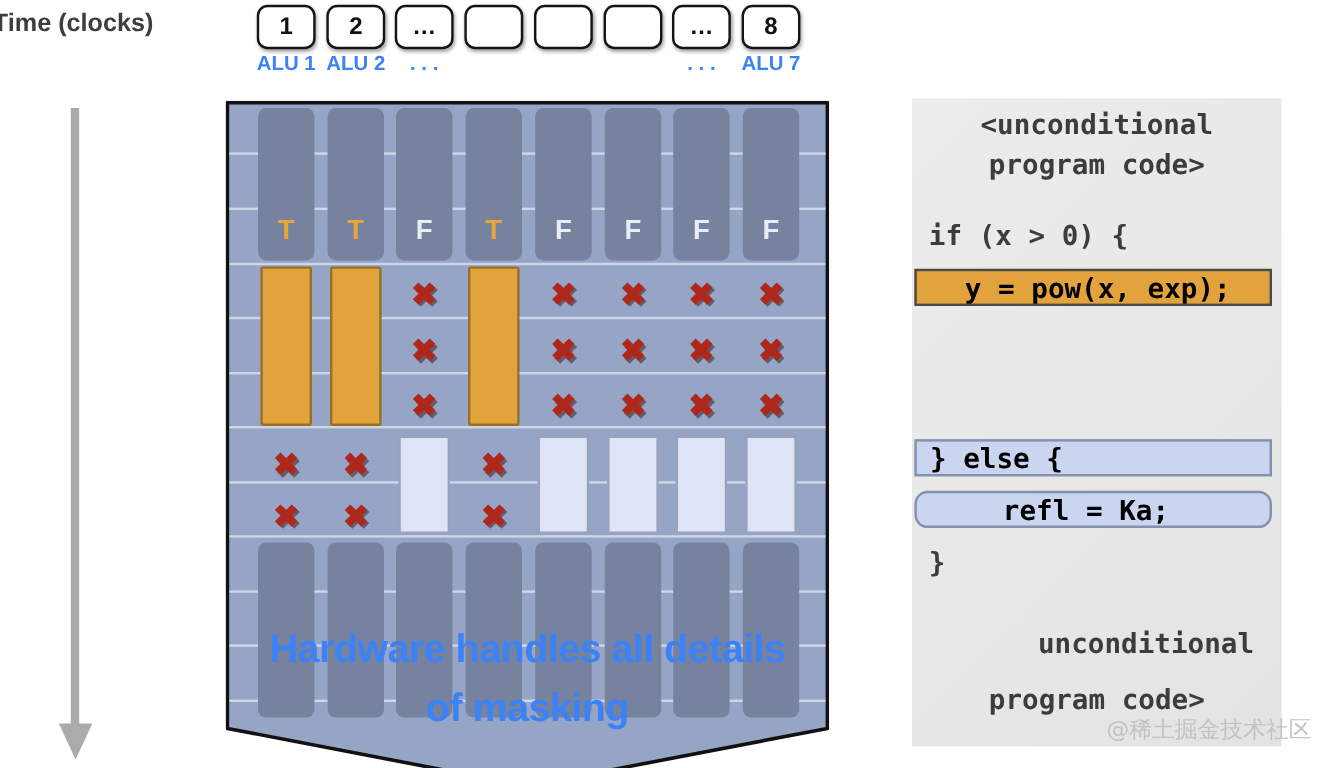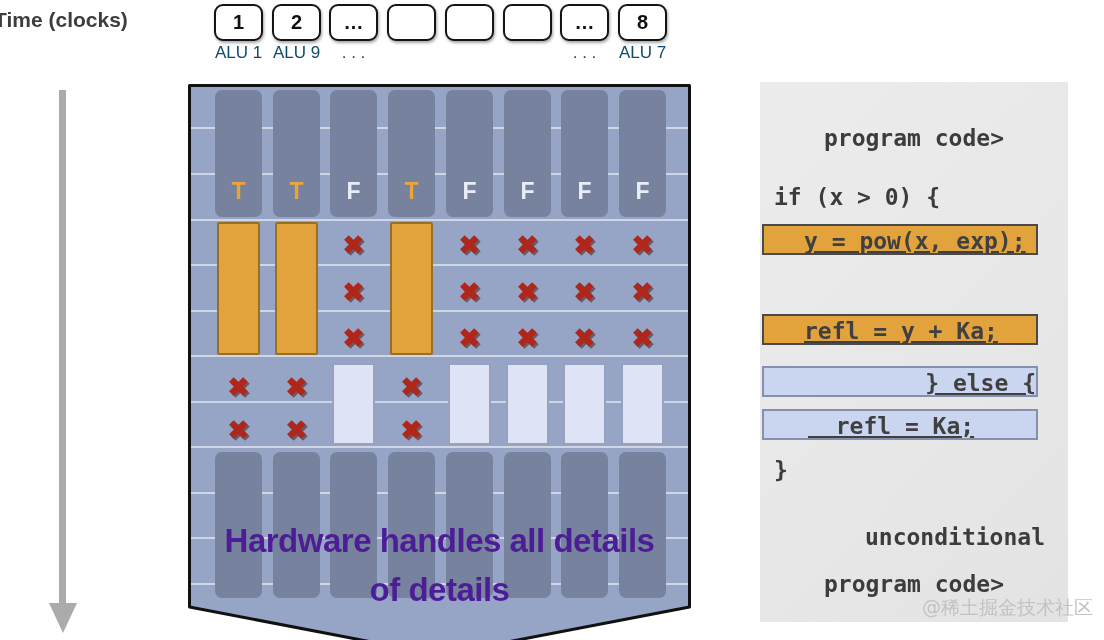--- a/index.html
+++ b/index.html
@@ -21,21 +21,21 @@
   
   #alu-row{position:absolute;left:188px;top:4px;width:503px;height:60px;}
   .alu-unit{position:absolute;top:0;width:59px;text-align:center;}
   .alu-box{
     width:45px;height:33px;margin:0 auto;background:#ffffff;
     border:2.5px solid #141414;border-radius:9px;
     box-shadow:1px 2px 3px rgba(0,0,0,0.35);
     display:flex;align-items:center;justify-content:center;
     font-size:20px;font-weight:bold;color:#111;
   }
-  .alu-name{margin-top:2px;font-size:17px;font-weight:normal;color:#0c4a6e;white-space:nowrap;}
+  .alu-name{margin-top:2px;font-size:17px;font-weight:bold;color:#3b82f6;white-space:nowrap;}
   
   #diagram{position:absolute;left:188px;top:84px;width:503px;height:556px;}
   #shape-svg{position:absolute;left:0;top:0;}
   .gridline{position:absolute;left:3px;right:3px;height:2px;background:rgba(255,255,255,0.55);}
   .lane{position:absolute;top:0;width:47px;height:556px;}
   .idle-block{
     position:absolute;left:0;width:47px;background:#76829e;border-radius:7px;
   }
   .idle-top{top:6px;height:127px;}
   .idle-bottom{top:368px;height:146px;}
@@ -55,43 +55,43 @@
   }
   .x-mark{
     position:absolute;left:0;width:47px;text-align:center;
     font-size:26px;font-weight:bold;color:#af261b;line-height:30px;
     text-shadow:2px 2px 0 rgba(61,13,8,0.5);
   }
   .xi1{top:146px;} .xi2{top:193px;} .xi3{top:239px;}
   .xe1{top:288px;} .xe2{top:331px;}
   #caption{
     position:absolute;left:0;top:432px;width:503px;z-index:5;text-align:center;
-    font-size:33px;line-height:49px;font-weight:bold;color:#4c1d95;
+    font-size:33px;line-height:49px;font-weight:bold;color:#3b82f6;
     letter-spacing:-0.5px;white-space:nowrap;
   }
   
   #code-panel{
     position:absolute;left:760px;top:82px;width:308px;height:540px;
     background:linear-gradient(135deg,#ececec 0%,#e7e7e7 60%,#e3e3e3 100%);
     font-family:"DejaVu Sans Mono","Liberation Mono",monospace;
     font-weight:bold;font-size:23px;color:#3c3c3c;
   }
   .code-line{position:absolute;left:0;width:100%;line-height:30px;white-space:pre;}
   .code-line.center{text-align:center;}
   .code-line.plain{padding-left:14px;box-sizing:border-box;}
   .code-box{
-    position:absolute;left:2px;width:276px;height:31px;line-height:31px;
-    white-space:pre;color:#404040;box-sizing:border-box;text-decoration:underline;
+    position:absolute;left:2px;width:298px;height:31px;line-height:31px;
+    white-space:pre;color:#000000;box-sizing:border-box;
   }
   .code-box.hl-if{background:#e2a33c;border:2px solid #4a4a4a;padding-left:40px;}
   .code-box.hl-else{background:#cad5f0;border:2px solid #8590ae;}
-  .pad-sm{padding-left:11px;} .pad-lg{padding-left:44px;}
+  .pad-sm{padding-left:11px;} .pad-lg{padding-left:44px;border-radius:11px;}
   .cl0{top:8px;} .cl1{top:41px;} .cl2{top:100px;}
   .cb3{top:142px;} .cb4{top:187px;} .cb5{top:232px;}
-  .cb6{top:284px;text-align:right;} .cb7{top:327px;}
+  .cb6{top:284px;} .cb7{top:327px;}
   .cl8{top:373px;} .cl9{top:421px;} .cl10{top:440px;padding-left:41px;} .cl11{top:487px;}
   
   #watermark{
     position:absolute;left:922px;top:595px;font-size:19px;color:#c2c2c2;
     font-family:"DejaVu Sans",sans-serif;white-space:nowrap;
   }
 </style>
 </head>
 <body>
 
@@ -99,21 +99,21 @@
 <div id="arrow-shaft"></div>
 <div id="arrow-head"></div>
 
 <div id="alu-row">
   <div class="alu-unit" style="left:21px">
     <div class="alu-box">1</div>
     <div class="alu-name">ALU 1</div>
   </div>
   <div class="alu-unit" style="left:79px">
     <div class="alu-box">2</div>
-    <div class="alu-name">ALU 9</div>
+    <div class="alu-name">ALU 2</div>
   </div>
   <div class="alu-unit" style="left:136px">
     <div class="alu-box">…</div>
     <div class="alu-name">. . .</div>
   </div>
   <div class="alu-unit" style="left:194px">
     <div class="alu-box"></div>
     <div class="alu-name"></div>
   </div>
   <div class="alu-unit" style="left:252px">
@@ -223,29 +223,29 @@
     <div class="lane-flag">F</div>
     <span class="x-mark xi1">✖</span>
     <span class="x-mark xi2">✖</span>
     <span class="x-mark xi3">✖</span>
     <div class="inactive-bar"></div>
     <div class="idle-block idle-bottom"></div>
   </div>
 
   <div id="caption">
     <div>Hardware handles all details</div>
-    <div>of details</div>
+    <div>of masking</div>
   </div>
 </div>
 
 <div id="code-panel">
+  <div class="code-line center cl0">&lt;unconditional</div>
   <div class="code-line center cl1">program code&gt;</div>
   <div class="code-line plain cl2">if (x &gt; 0) {</div>
   <div class="code-box hl-if cb3">y = pow(x, exp);</div>
-  <div class="code-box hl-if cb5">refl = y + Ka;</div>
   <div class="code-box hl-else pad-sm cb6">} else {</div>
   <div class="code-box hl-else pad-lg cb7">  refl = Ka;</div>
   <div class="code-line plain cl8">}</div>
   <div class="code-line center cl10">unconditional</div>
   <div class="code-line center cl11">program code&gt;</div>
 </div>
 
 <div id="watermark">@稀土掘金技术社区</div>
 
 </body></html>

